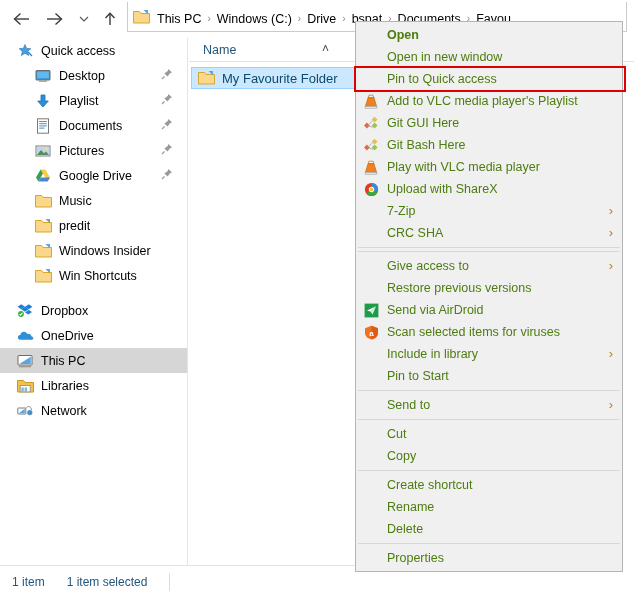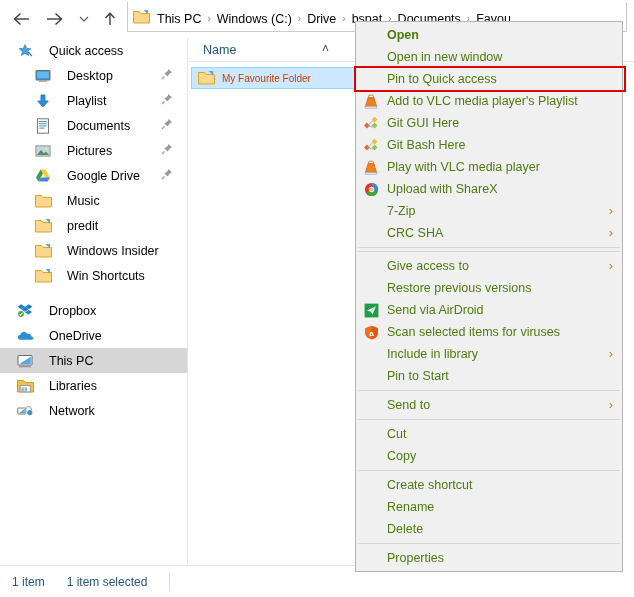--- a/index.html
+++ b/index.html
@@ -53,21 +53,20 @@
     position: absolute; left: 0; top: 38px; width: 188px; bottom: 32px;
     background: #ffffff;
     border-right: 1px solid #e5e5e5;
     overflow: hidden;
   }
   .sb-item {
     position: relative; height: 25px;
     display: flex; align-items: center;
     padding-left: 16px;
     white-space: nowrap;
-    gap: 8px;
   }
   .sb-item.indent { padding-left: 34px; }
   .sb-item.selected { background: #d6d6d6; }
   .sb-icon {
     width: 18px; height: 16px; margin-right: 7px; flex: 0 0 auto;
     display: flex; align-items: center; justify-content: center;
   }
   .sb-label { font-size: 12.5px; color: #000; }
   .sb-pin {
     position: absolute; right: 14px; top: 5px;
@@ -94,21 +93,21 @@
   .file-row {
     position: relative;
     margin: 5px 0 0 2px;
     height: 22px; width: 175px;
     display: flex; align-items: center;
     padding-left: 6px;
     background: #cce8ff;
     border: 1px solid #99d1ff;
   }
   .file-icon { width: 18px; height: 16px; margin-right: 6px; flex:0 0 auto; }
-  .file-name { font-size: 10px; color: #c2410c; white-space: nowrap; }
+  .file-name { font-size: 13px; color: #0c4a6e; white-space: nowrap; }
 
   
   .statusbar {
     position: absolute; left: 0; bottom: 0; width: 564px; height: 32px;
     background: #ffffff;
     border-top: 1px solid #e3e3e3;
     display: flex; align-items: center;
   }
   .status-text {
     font-size: 12px; color: #24567c; white-space: nowrap;

